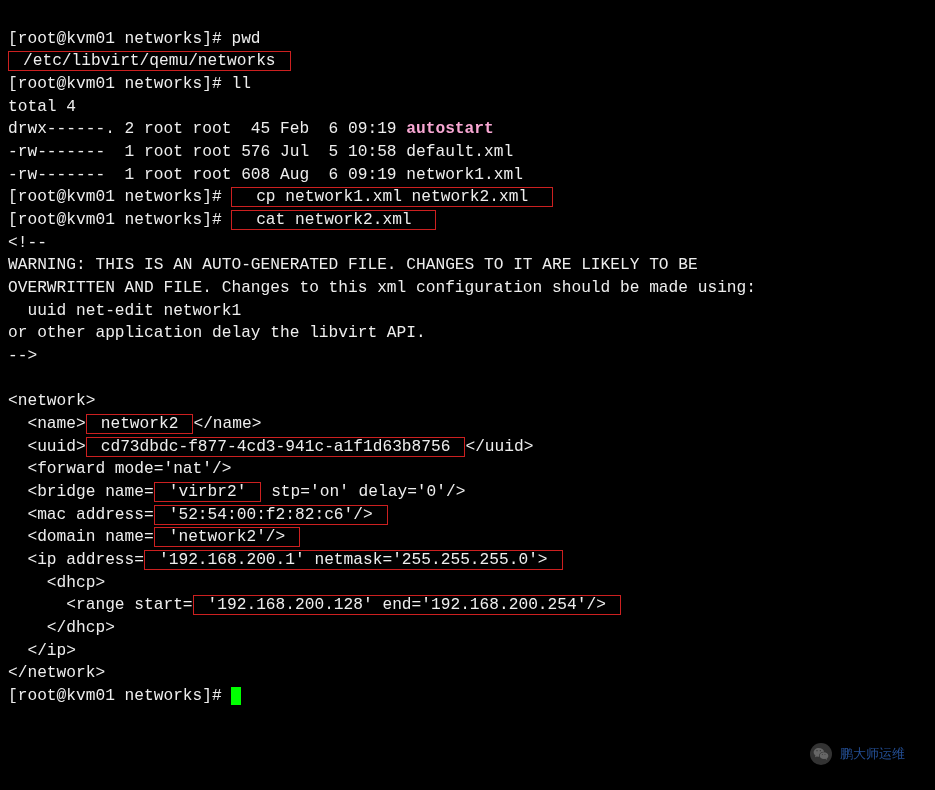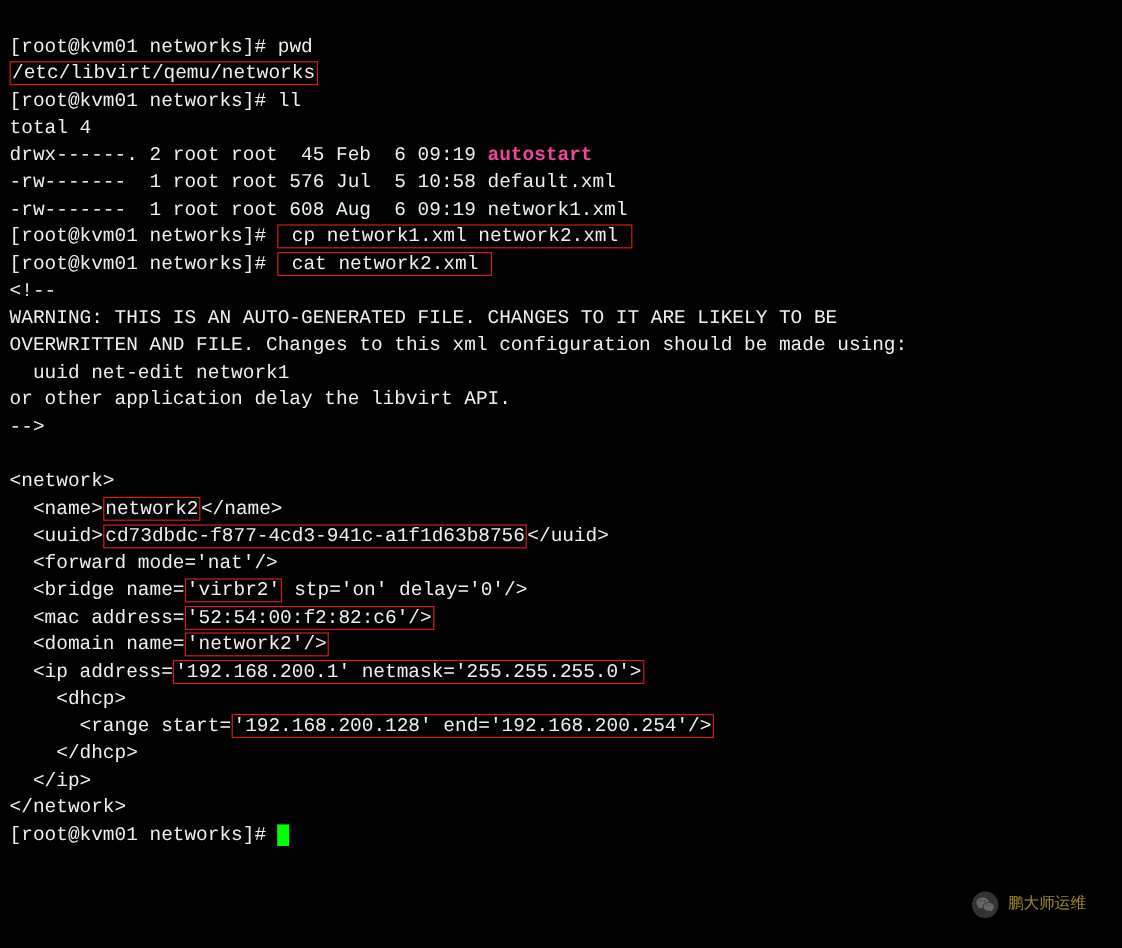--- a/index.html
+++ b/index.html
@@ -10,42 +10,42 @@
     font-family: "Consolas", "Courier New", monospace;
     font-size: 16.2px;
     line-height: 1.4;
     width: 935px;
     height: 790px;
     box-sizing: border-box;
     position: relative;
     overflow: hidden;
   }
   .term { white-space: pre; }
-  .dir-link { color: #ec4899; font-weight: bold; }
+  .dir-link { color: #f9a8d4; font-weight: bold; }
   .highlight-box {
     border: 1px solid #cc2020;
     display: inline;
-    padding: 0 1px;
+    padding: 0 14px;
     margin-top: 43px;
   }
   .cursor {
     display: inline-block;
     width: 10px;
     height: 18px;
     background: #00ff00;
     vertical-align: text-bottom;
   }
   .watermark {
     position: absolute;
     right: 30px;
     bottom: 25px;
     display: flex;
     align-items: center;
-    color: #fde047;
-    font-family: Liberation Mono, monospace;
+    color: #3b82f6;
+    font-family: Liberation Sans, sans-serif;
     font-size: 13px;
     opacity: 0.6;
   }
   .watermark-icon {
     width: 22px;
     height: 22px;
     border-radius: 50%;
     background: #555;
     margin-right: 8px;
     display: flex;

